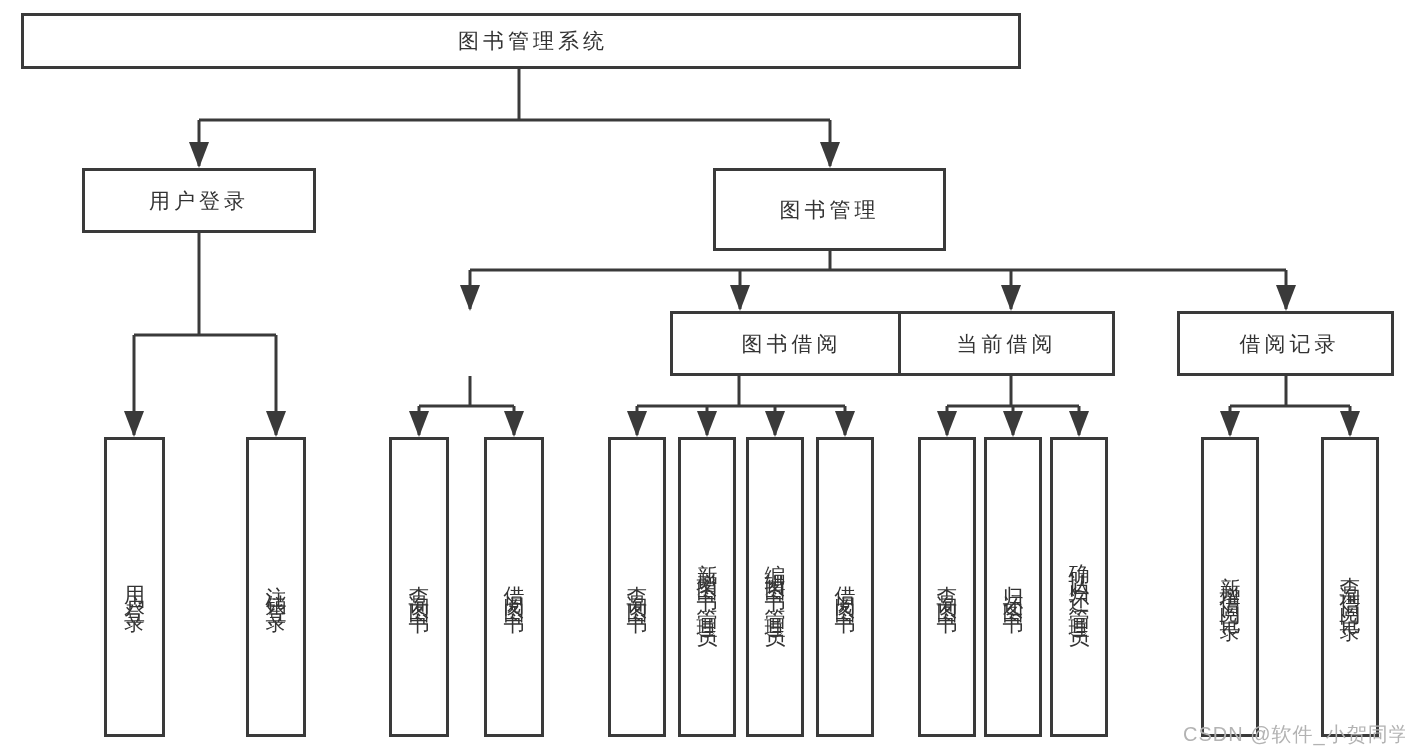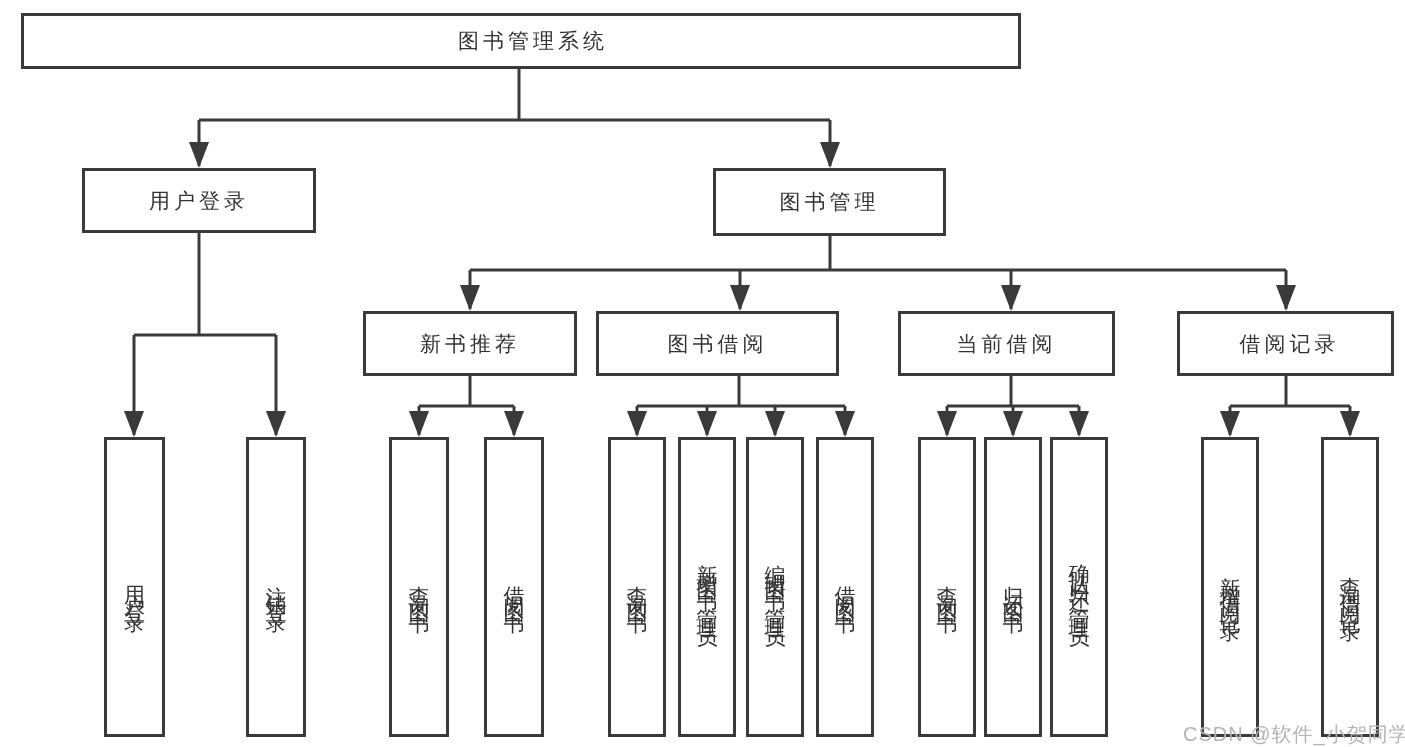--- a/index.html
+++ b/index.html
@@ -97,24 +97,23 @@
       <path d="M1013 406 V435" marker-end="url(#arr)"></path>
       <path d="M1079 406 V435" marker-end="url(#arr)"></path>
       <path d="M1230 406 V435" marker-end="url(#arr)"></path>
       <path d="M1350 406 V435" marker-end="url(#arr)"></path>
     </g>
   </svg>
 
   <div class="node" style="left:21px; top:13px; width:1000px; height:56px;padding-left:24px;">图书管理系统</div>
 
   <div class="node" style="left:82px; top:168px; width:234px; height:65px;">用户登录</div>
-  <div class="node" style="left:713px; top:168px; width:233px; height:68px;">图书管理</div>
+  <div class="node" style="left:713px; top:168px; width:233px; height:83px;">图书管理</div>
 
-  <div class="node" style="left:363px; top:311px; width:214px; height:65px;">新书推荐</div>
-  <div class="node" style="left:596px; top:311px; width:243px; height:65px;">图书借阅</div>
+  <div class="node" style="left:670px; top:311px; width:243px; height:65px;">图书借阅</div>
   <div class="node" style="left:898px; top:311px; width:217px; height:65px;">当前借阅</div>
   <div class="node" style="left:1177px; top:311px; width:217px; height:65px;padding-left:8px;">借阅记录</div>
 
   <div class="node v" style="left:104px; top:437px; width:61px; height:300px;">用户登录</div>
   <div class="node v" style="left:246px; top:437px; width:60px; height:300px;">注销登录</div>
 
   <div class="node v" style="left:389px; top:437px; width:60px; height:300px;">查询图书</div>
   <div class="node v" style="left:484px; top:437px; width:60px; height:300px;">借阅图书</div>
 
   <div class="node v" style="left:608px; top:437px; width:58px; height:300px;">查询图书</div>

